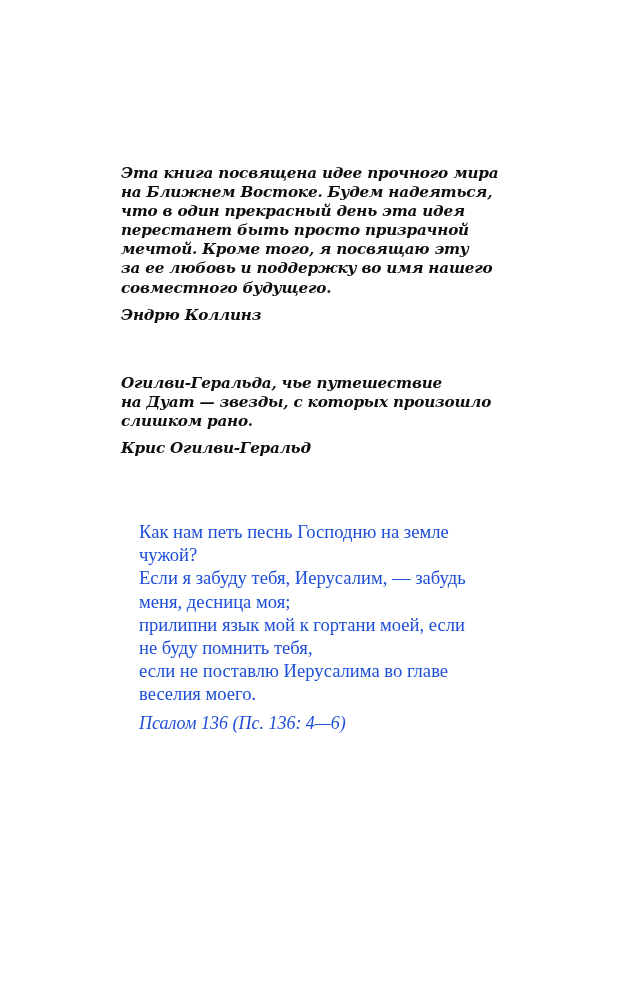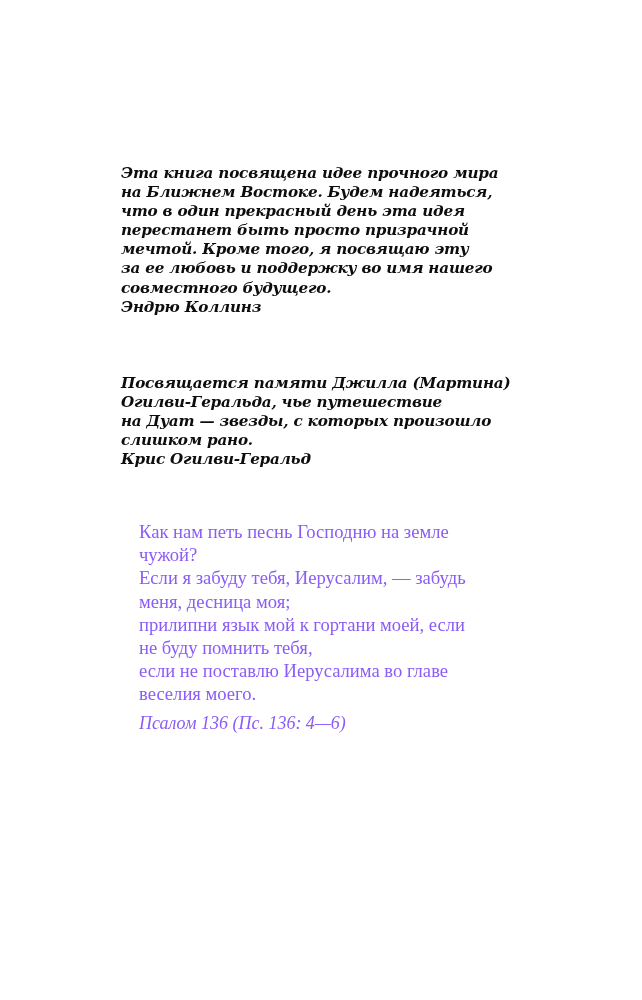--- a/index.html
+++ b/index.html
@@ -34,30 +34,30 @@
       font-weight: bold;
       font-size: 15.2px;
       line-height: 19.1px;
       letter-spacing: -0.2px;
       color: #0d0d0d;
     }
     .ded .line { display: block; white-space: nowrap; }
     .sig {
       display: block;
       white-space: nowrap;
-      margin-top: 0;
+      margin-top: 8px;
     }
     .psalm {
       position: absolute;
       left: 139px;
       width: 364px;
       font-family: "Liberation Serif", serif;
       font-size: 18.6px;
       line-height: 23.2px;
-      color: #8b5cf6;
+      color: #1d4ed8;
     }
     .psalm .line { display: block; white-space: nowrap; }
     .psalm .l { text-align: left; }
     .psalm .r { text-align: left; }
     .psalm .src {
       text-align: left;
       font-style: italic;
       margin-top: 6px;
       font-size: 18px;
     }
@@ -72,21 +72,20 @@
     <span class="line">на Ближнем Востоке. Будем надеяться,</span>
     <span class="line">что в один прекрасный день эта идея</span>
     <span class="line">перестанет быть просто призрачной</span>
     <span class="line">мечтой. Кроме того, я посвящаю эту</span>
     <span class="line">за ее любовь и поддержку во имя нашего</span>
     <span class="line">совместного будущего.</span>
     <span class="sig">Эндрю Коллинз</span>
   </div>
 
   <div class="block ded" style="top:374px;">
-    <span class="line">Посвящается памяти Джилла (Мартина)</span>
     <span class="line">Огилви-Геральда, чье путешествие</span>
     <span class="line">на Дуат — звезды, с которых произошло</span>
     <span class="line">слишком рано.</span>
     <span class="sig">Крис Огилви-Геральд</span>
   </div>
 
   <div class="psalm" style="top:520px;">
     <span class="line l">Как нам петь песнь Господню на земле</span>
     <span class="line r">чужой?</span>
     <span class="line l">Если я забуду тебя, Иерусалим, — забудь</span>

